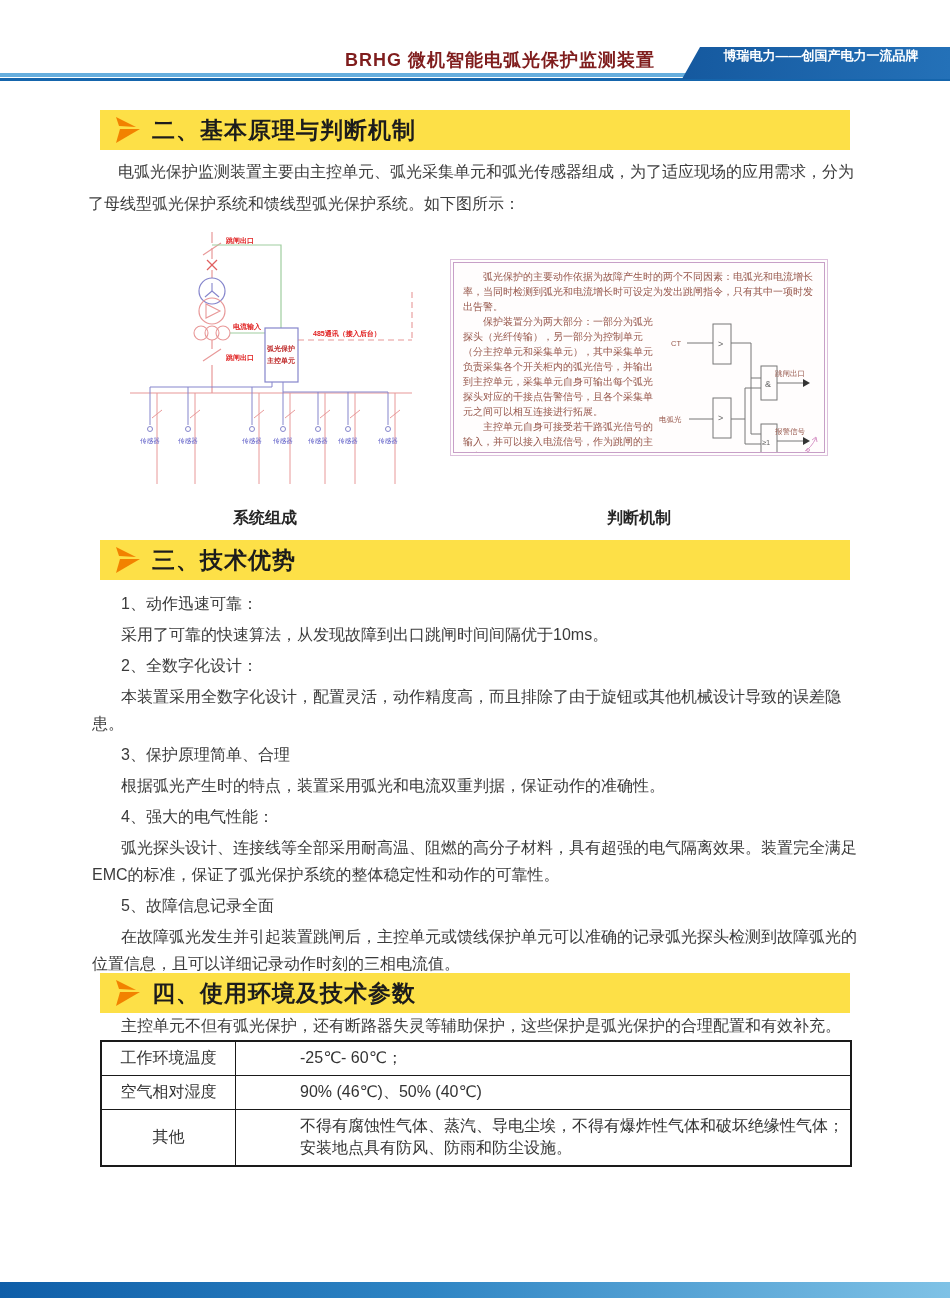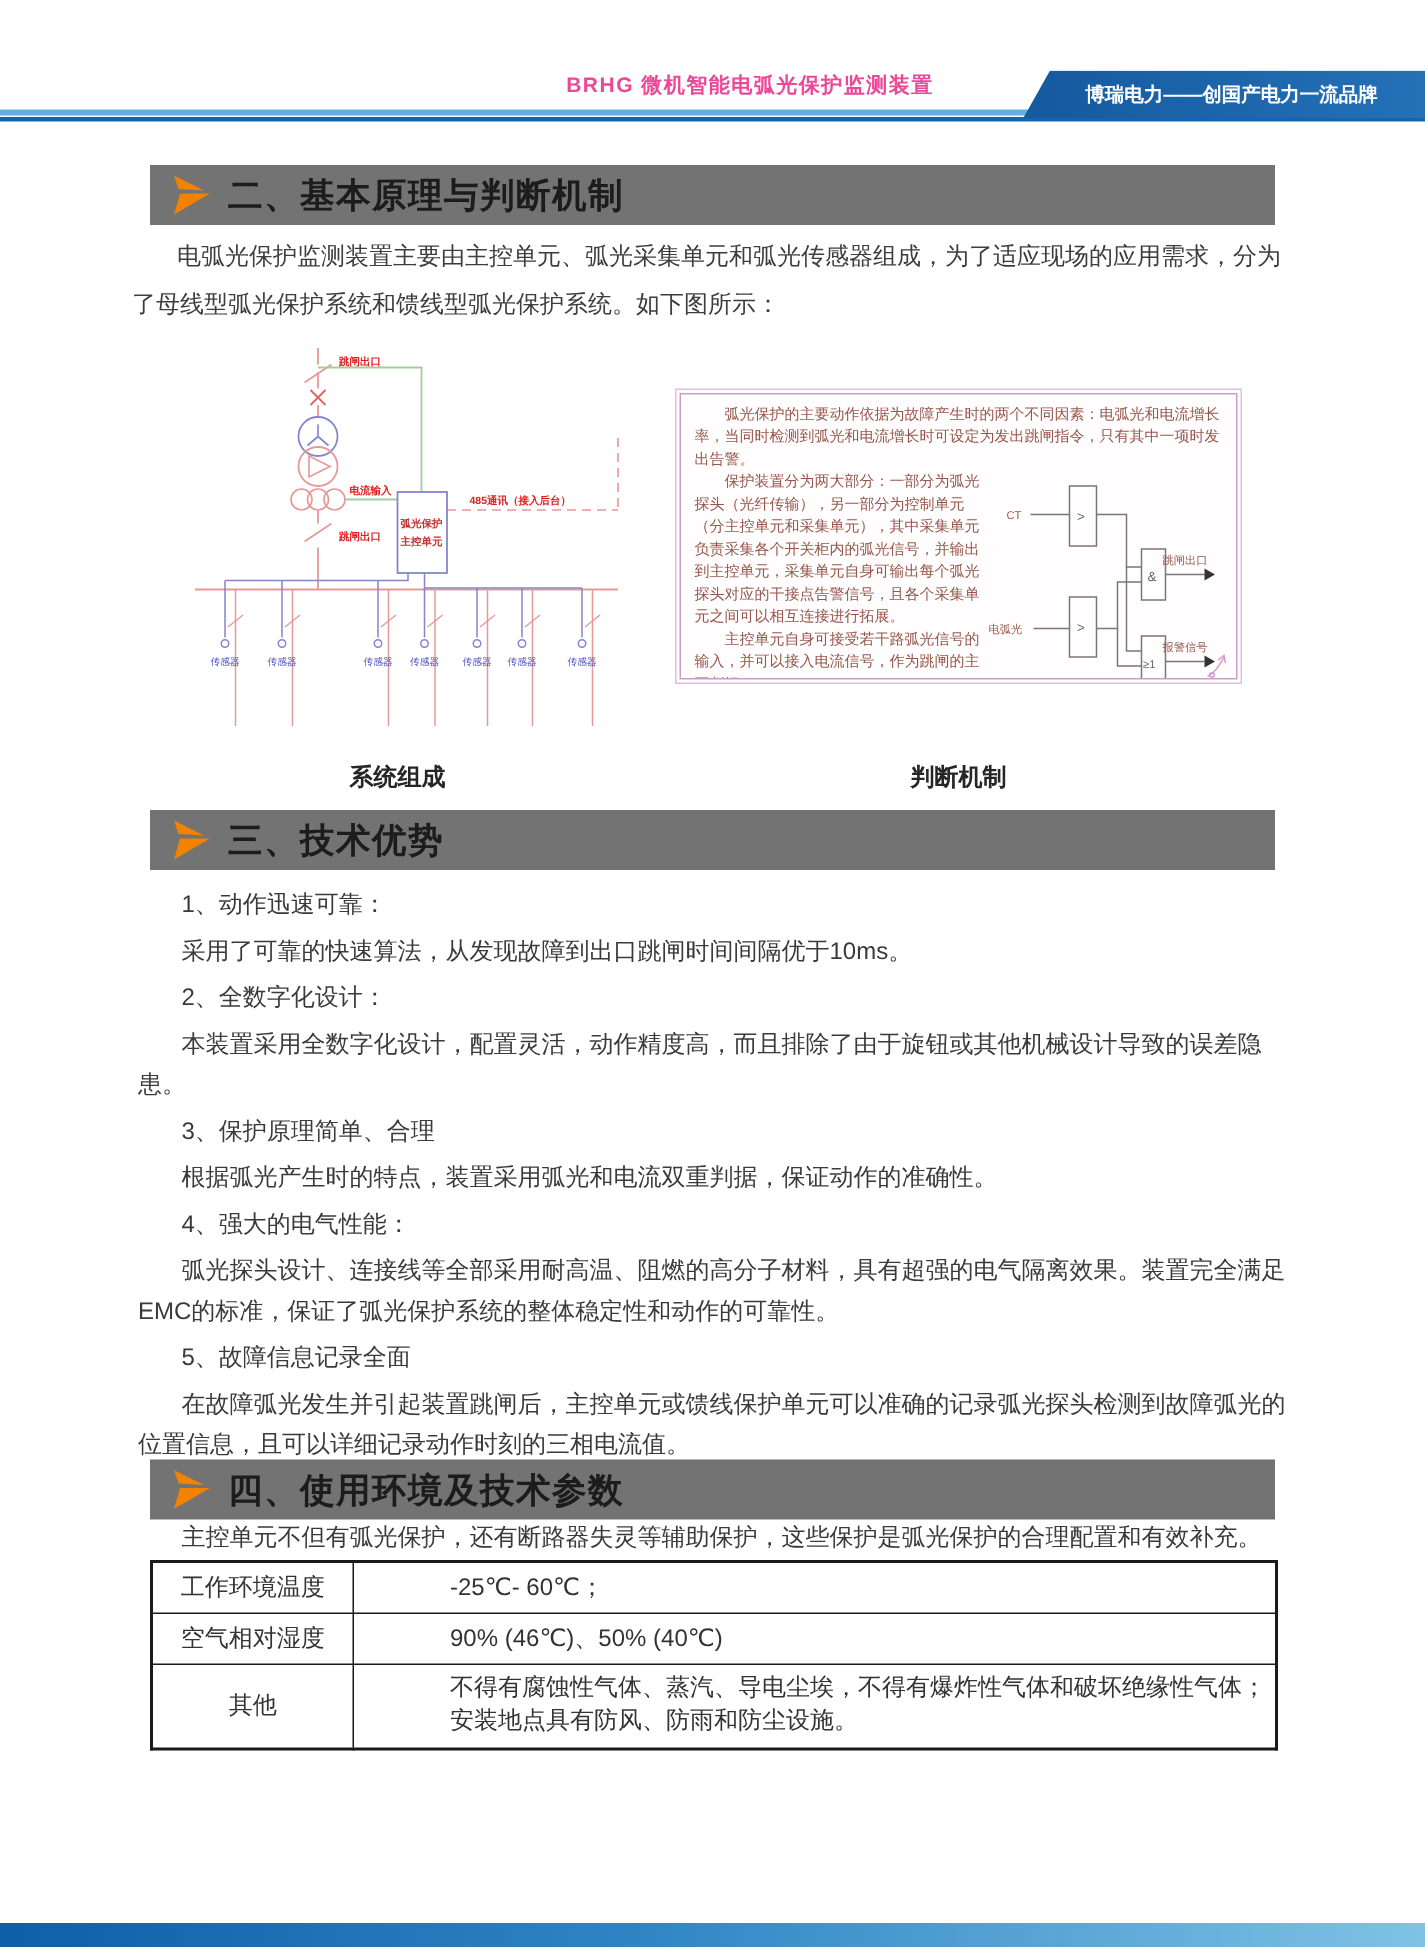--- a/index.html
+++ b/index.html
@@ -3,34 +3,34 @@
 <meta charset="utf-8">
 <style>
   html,body{margin:0;padding:0;}
   body{
     width:950px;height:1298px;position:relative;background:#ffffff;
     font-family:"Liberation Sans","DejaVu Sans",sans-serif;overflow:hidden;
   }
   
   .hdr-title{
     position:absolute;left:250px;top:48px;width:500px;text-align:center;
-    font-size:14px;font-weight:700;color:#ec4899;letter-spacing:1px;white-space:nowrap;
+    font-size:18px;font-weight:700;color:#7f1d1d;letter-spacing:1px;white-space:nowrap;
   }
   .hdr-line-light{position:absolute;left:0;top:73px;width:950px;height:4px;background:#66aede;}
   .hdr-line-dark{position:absolute;left:0;top:78px;width:950px;height:3px;background:#1565ac;}
   .brand-flag{
     position:absolute;right:0;top:47px;width:268px;height:32px;z-index:3;
     background:linear-gradient(90deg,#15599f,#2471b8);
     clip-path:polygon(18px 0,100% 0,100% 100%,0 100%);
-    display:flex;align-items:center;justify-content:center;
+    display:flex;justify-content:center;
   }
   .brand-flag span{color:#ffffff;font-size:13px;font-weight:700;padding-left:10px;white-space:nowrap;}
   
   .sec-bar{
-    position:absolute;left:100px;width:750px;height:40px;background:#737373;
+    position:absolute;left:100px;width:750px;height:40px;background:#fde047;
     display:flex;align-items:center;
   }
   .sec-bar .arrow{margin-left:12px;width:30px;height:28px;flex:0 0 auto;}
   .sec-bar h2{
     margin:0 0 0 10px;font-size:23px;font-weight:700;color:#1c1c1c;letter-spacing:1px;
   }
   #bar2{top:110px;} #bar3{top:540px;} #bar4{top:957px;margin-top:16px;}
   
   .intro{
     position:absolute;left:88px;top:156px;width:772px;

